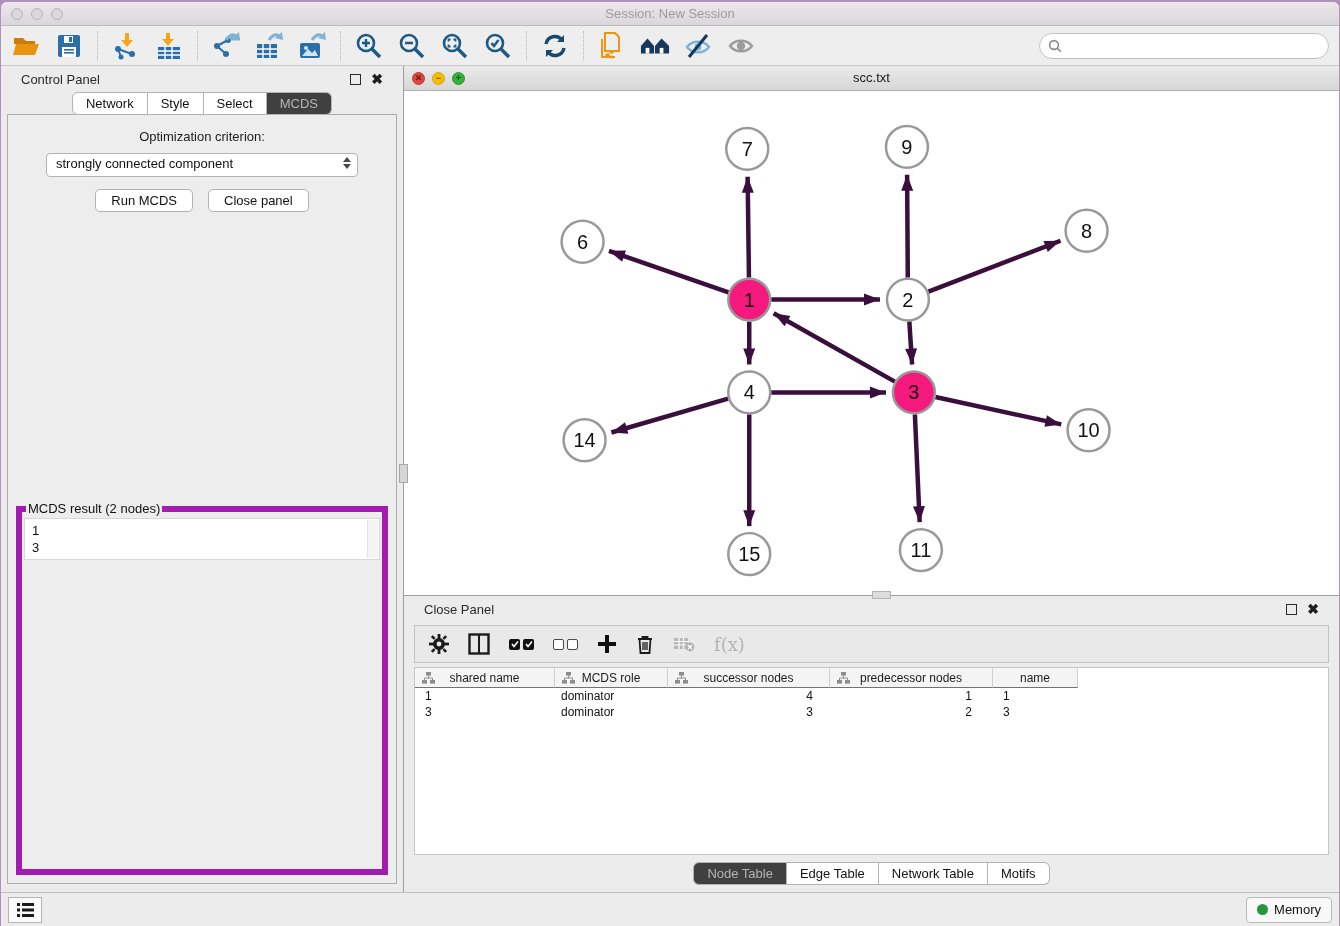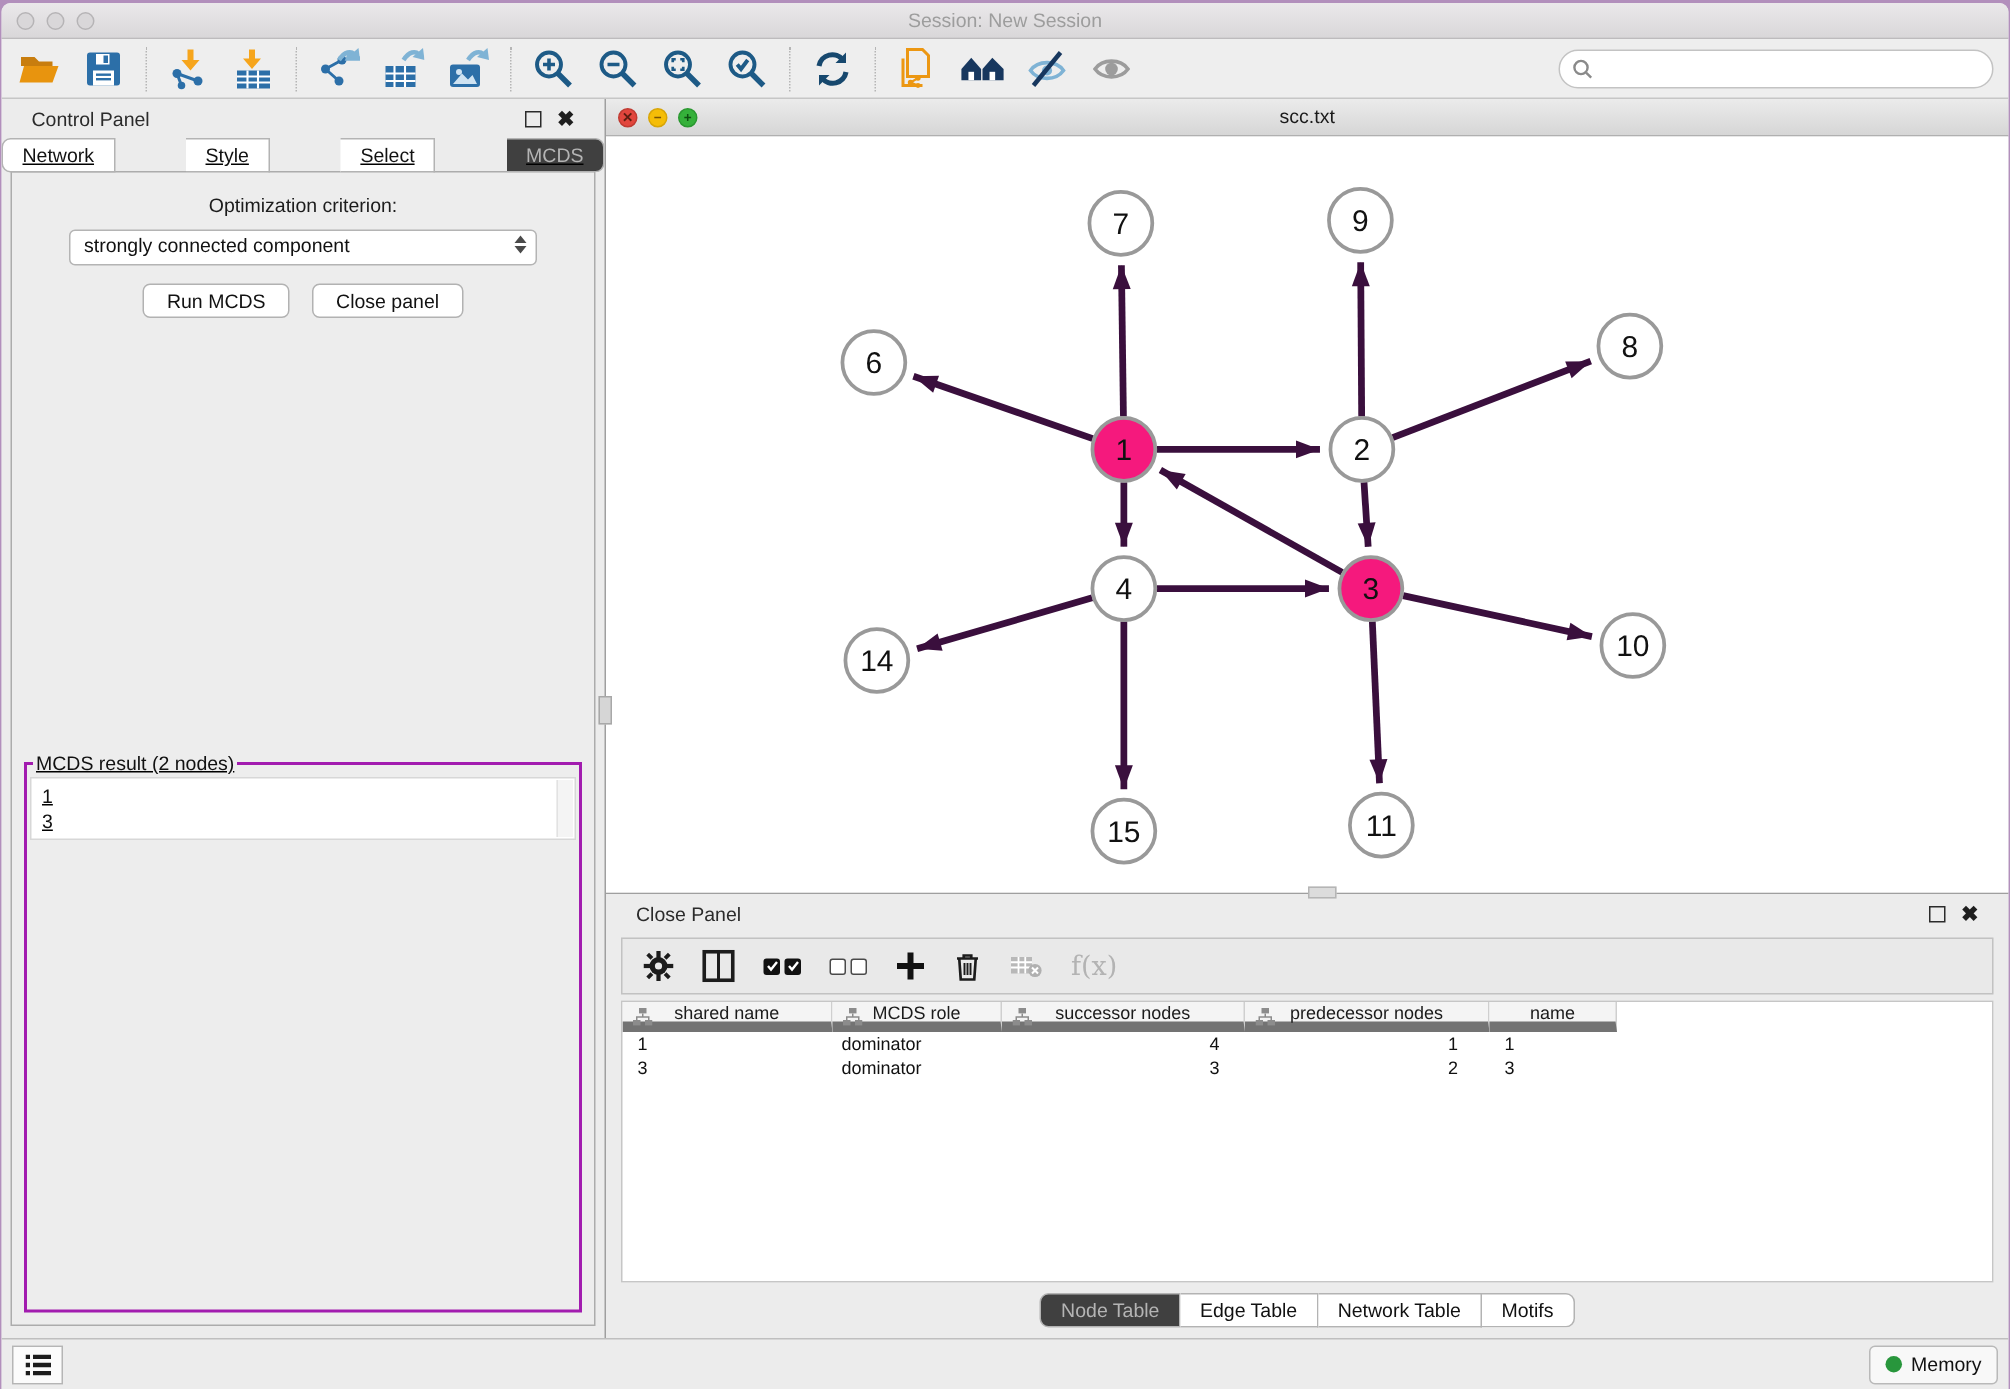--- a/index.html
+++ b/index.html
@@ -37,22 +37,22 @@
   .cpanel { width:403px; flex:0 0 403px; background:#ececec;
     border-right:1px solid #9f9f9f; display:flex; flex-direction:column;
     position:relative; }
   .panel-head { height:26px; display:flex; align-items:center;
     padding:0 20px; font-size:13px; color:#2b2b2b; flex:0 0 auto; }
   .panel-head .sp { flex:1; }
   .float-ico { width:11px; height:11px; border:1.5px solid #2b2b2b;
     margin-right:10px; cursor:pointer; }
   .close-ico { font-size:14px; font-weight:bold; color:#1e1e1e; cursor:pointer;
     line-height:1; }
-  .cp-tabs { display:flex; justify-content:space-between; margin-bottom:-1px;
-    position:relative; z-index:2; flex:0 0 auto;text-decoration:underline; }
+  .cp-tabs { display:flex; justify-content:center; margin-bottom:-1px;
+    position:relative; z-index:2; flex:0 0 auto; }
   .tab { padding:3px 13px; font-size:13px; background:#fff;
     border:1px solid #b3b3b3; border-left-width:0; color:#111; cursor:pointer;
     white-space:nowrap; }
   .tab:first-child { border-left-width:1px; border-radius:6px 0 0 6px; }
   .tab:last-child { border-radius:0 6px 6px 0; }
   .tab.active { background:#404040; color:#b4b4b4; }
   .cp-body { flex:1 1 auto; margin:0 6px 8px 6px; border:1px solid #acacac;
     background:#ededed; display:flex; flex-direction:column;
     align-items:center; padding:14px 8px 8px; min-height:0; }
   .opt-label { font-size:13px; color:#1c1c1c; margin-bottom:9px; }
@@ -65,21 +65,21 @@
     align-items:center; gap:2px; }
   .stepper i { width:0; height:0; border-left:4px solid transparent;
     border-right:4px solid transparent; }
   .stepper .up { border-bottom:5px solid #4a4a4a; }
   .stepper .dn { border-top:5px solid #4a4a4a; }
   .btn-row { display:flex; gap:15px; margin-top:12px; }
   .mac-btn { background:#fff; border:1px solid #b2b2b2; border-radius:5px;
     padding:3px 15px; font-size:13px; color:#111; cursor:pointer;
     font-family:"Liberation Sans",sans-serif; }
   fieldset.result { margin-top:auto; width:100%; height:374px;
-    border:2px solid #a21caf; padding:2px; background:#ededed;text-decoration:underline; }
+    border:6px solid #a21caf; padding:2px; background:#ededed; }
   fieldset.result legend { font-size:13px; color:#111; padding:0 2px;
     margin-left:2px; }
   .result-area { width:100%; height:100%; background:#fff;
     border:1px solid #d7d7d7; position:relative; padding:3px 7px;
     font-size:13px; line-height:17px; color:#111; }
   .result-scroll { position:absolute; top:1px; right:1px; bottom:1px;
     width:11px; background:#f4f4f4; border-left:1px solid #e2e2e2; }
 
   
   .v-handle { position:absolute; right:-5px; top:398px; width:9px; height:19px;
@@ -117,21 +117,21 @@
   .cb { width:11px; height:11px; border-radius:2px; }
   .cb.checked { background:#111; display:flex; align-items:center;
     justify-content:center; }
   .cb.unchecked { border:1.5px solid #4a4a4a; background:#fff; }
   .fx { font-family:"DejaVu Serif", serif; font-size:18px;
     color:#b3b3b3; }
   .tbl-wrap { margin:4px 10px 0; background:#fff; border:1px solid #c6c6c6;
     flex:1 1 auto; min-height:0; overflow:hidden; }
   .tbl-header { display:flex; }
   .th-cell { height:20px; background:#f4f4f4; border-right:1px solid #cfcfcf;
-    border-bottom:7px solid #737373; display:flex; align-items:center;
+    border-bottom:1px solid #737373; display:flex; align-items:center;
     justify-content:center; font-size:12px; color:#1b1b1b; position:relative;
     cursor:pointer; }
   .th-cell .hier { position:absolute; left:7px; top:4px; }
   .tbl-row { display:flex; height:16px; font-size:12px; color:#111; }
   .td { display:flex; align-items:center; }
   .c0 { width:140px; } .c1 { width:113px; } .c2 { width:162px; }
   .c3 { width:163px; } .c4 { width:85px; }
   .td.c0 { padding-left:10px; } .td.c1 { padding-left:6px; }
   .td.c2 { justify-content:flex-end; padding-right:17px; }
   .td.c3 { justify-content:flex-end; padding-right:21px; }

